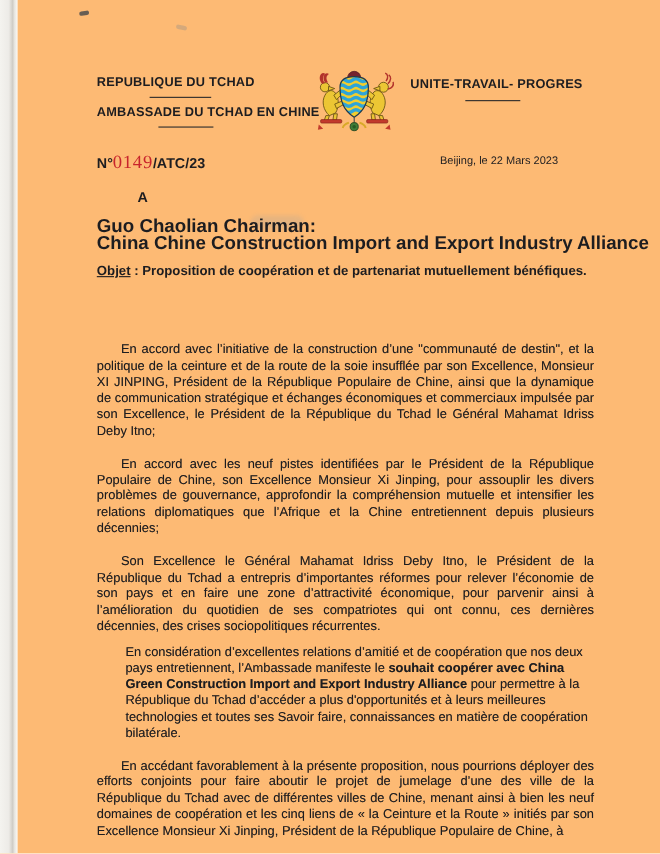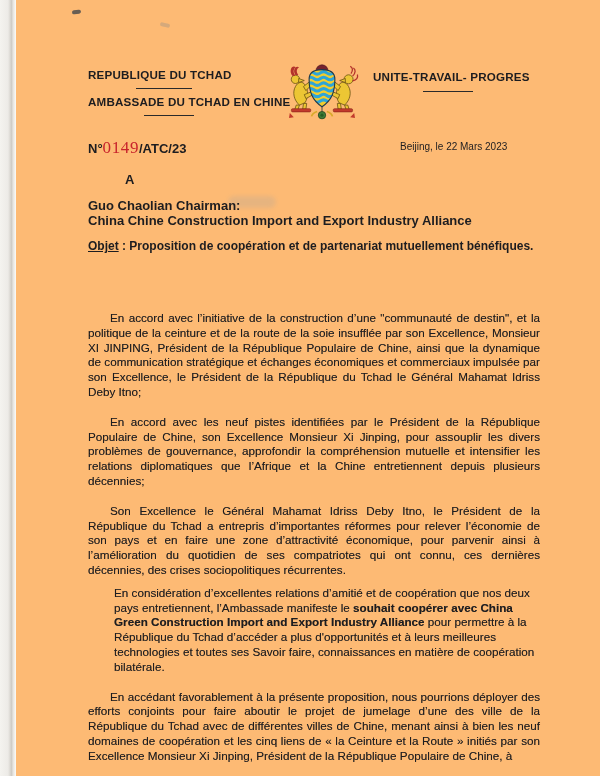--- a/index.html
+++ b/index.html
@@ -41,21 +41,21 @@
     position: absolute; left: 373px; top: 70px;
     font-weight: bold; font-size: 11.6px; letter-spacing: .2px; white-space: nowrap;
   }
   .ref { position: absolute; left: 88px; top: 138px; font-weight: bold; font-size: 13px; white-space: nowrap; }
   .refnum {
     color: #c8242c; font-family: "Liberation Serif", serif;
     font-size: 17px; font-weight: normal; letter-spacing: .6px;
   }
   .date-line { position: absolute; left: 372px; top: 141px; font-weight: normal; font-size: 10px; white-space: nowrap; margin-left: 28px; }
   .salutation { position: absolute; left: 125px; top: 172px; font-weight: bold; font-size: 13px; }
-  .recipient { position: absolute; left: 88px; top: 198px; font-weight: bold; font-size: 13px; line-height: 15px; }
+  .recipient { position: absolute; left: 88px; top: 198px; font-weight: bold; font-size: 17px; line-height: 15px; }
   .subject { position: absolute; left: 88px; top: 239px; width: 470px; font-weight: bold; font-size: 12px; line-height: 15.5px; }
   .obj-label { text-decoration: underline; }
   .body-text {
     position: absolute; left: 88px; top: 296px; width: 452px;
     font-size: 11.7px; line-height: 14.8px; text-align: justify;
     text-shadow: 0 0 .3px rgba(20,20,25,.45);
   }
   .body-text p { margin: 0 0 8px 0; }
   p.indent { text-indent: 22px; margin-top: 15px; }
   p.flush { text-align: left; text-indent: 0; margin-left: 26px; }

